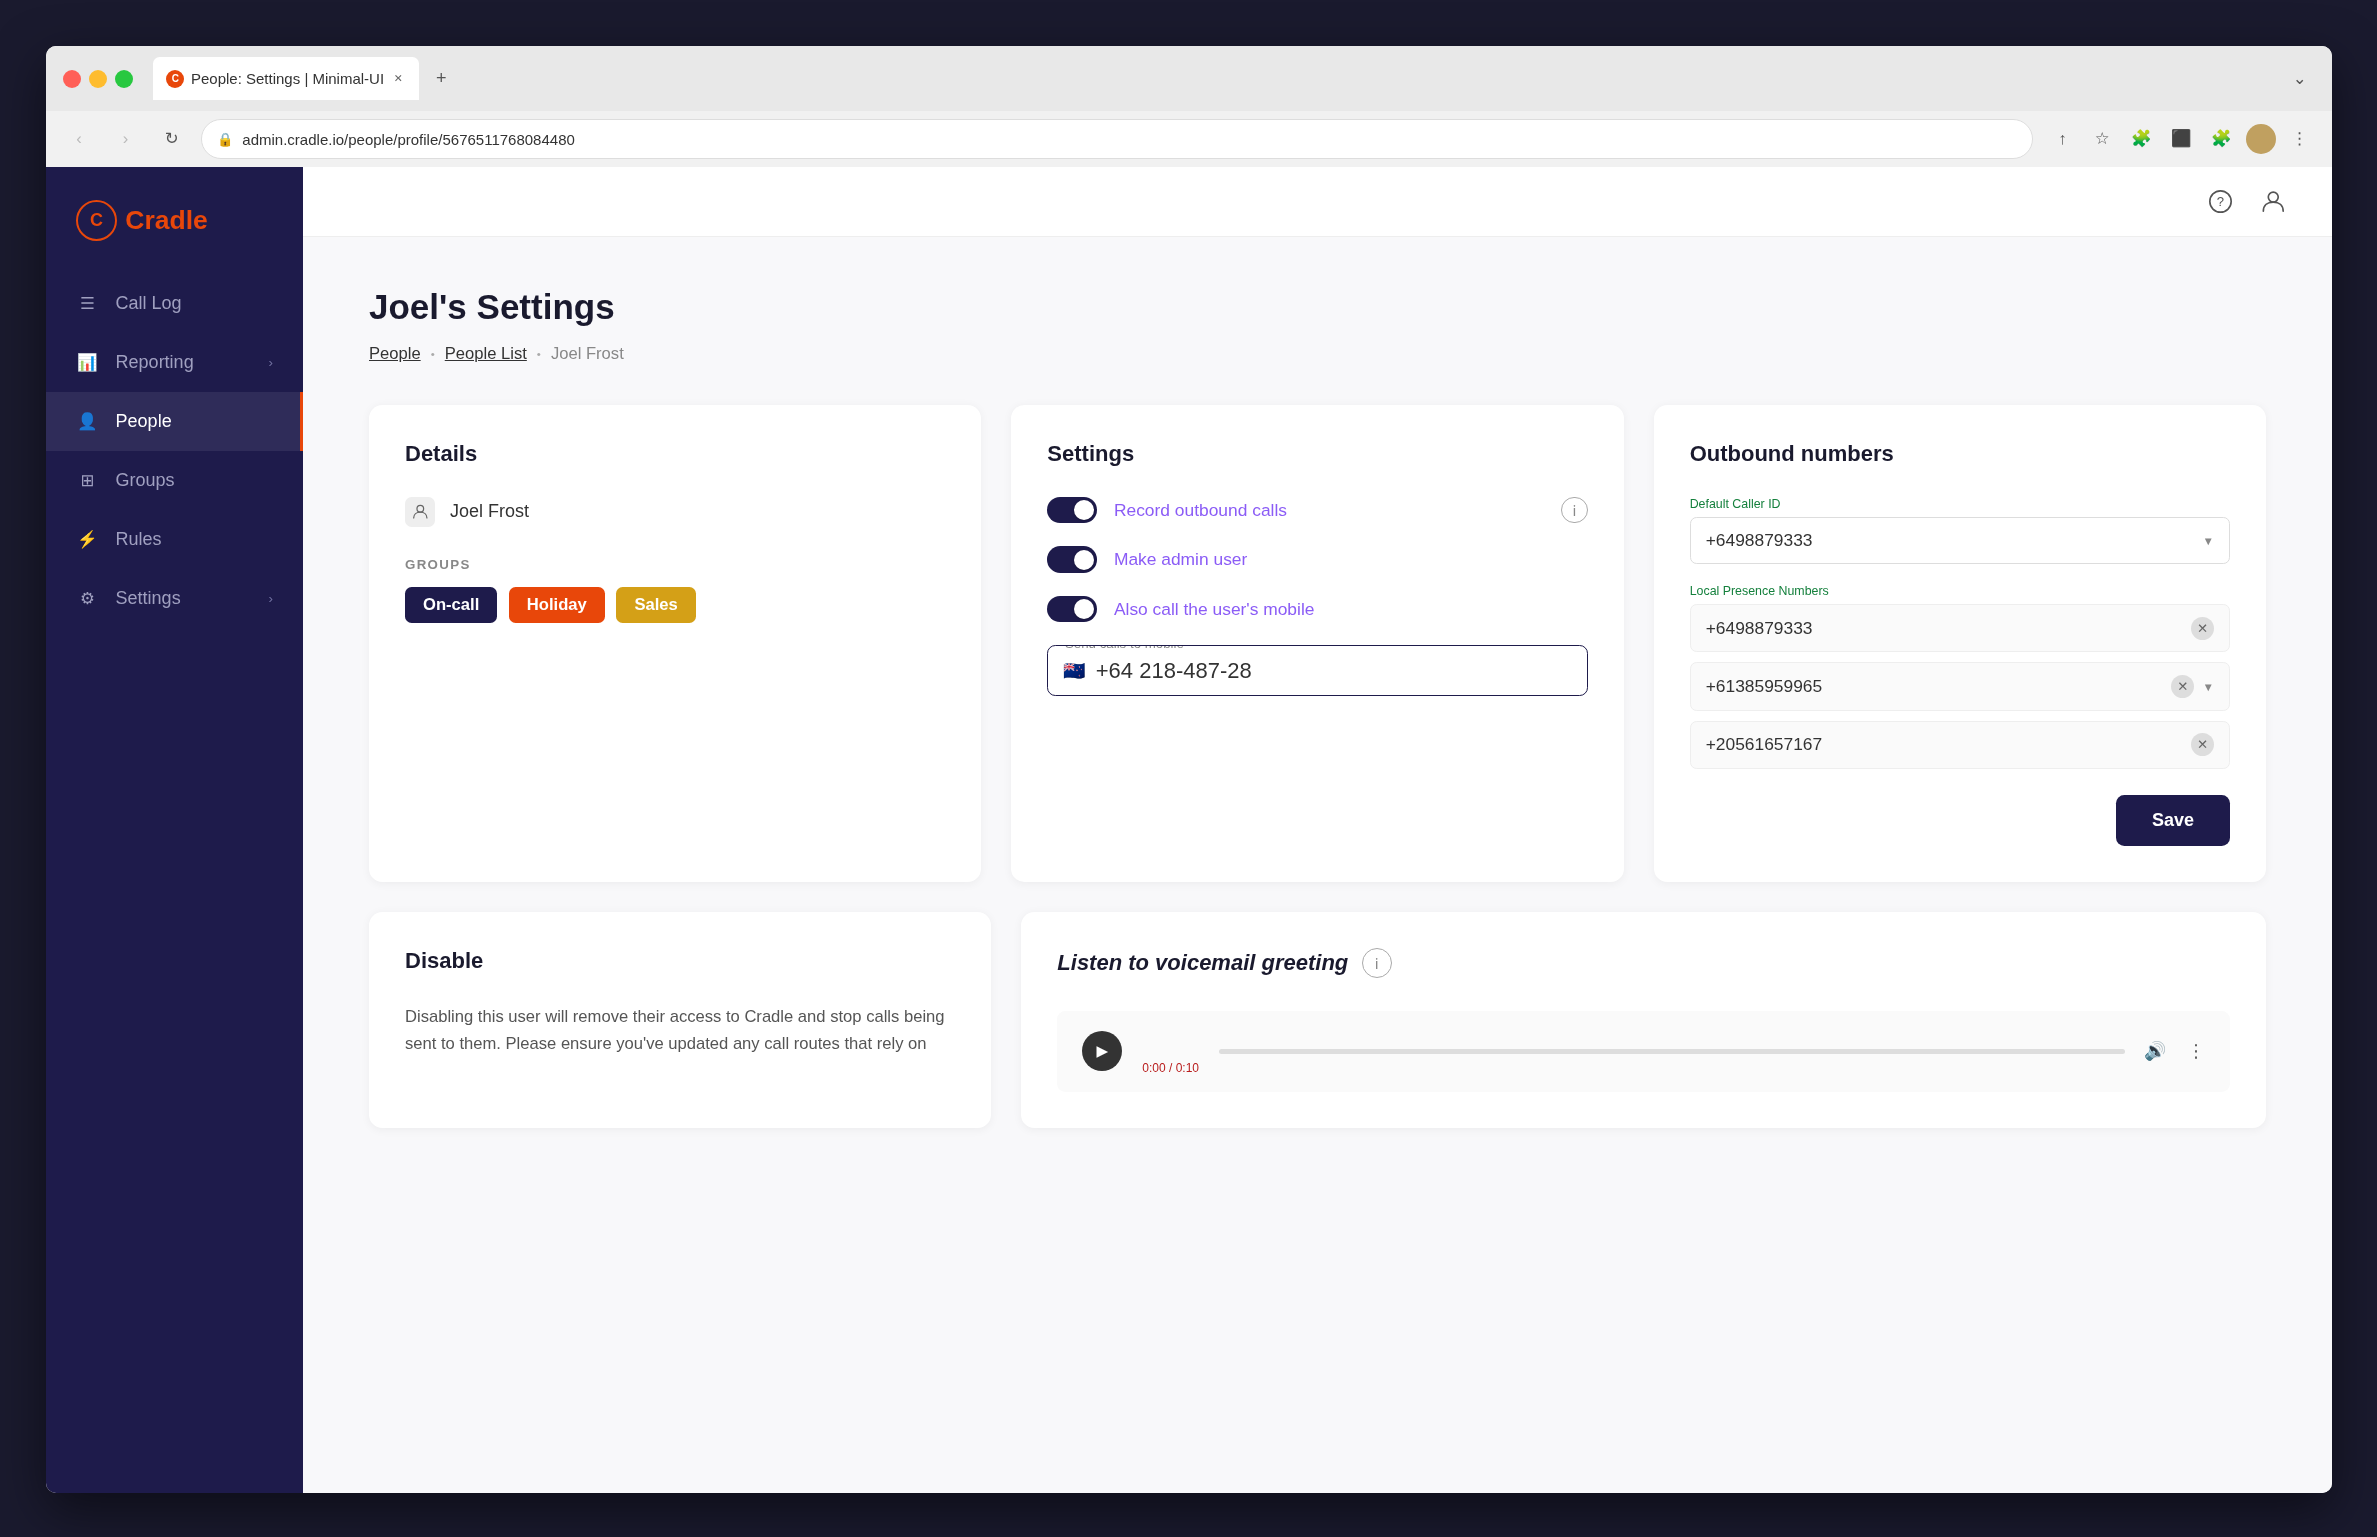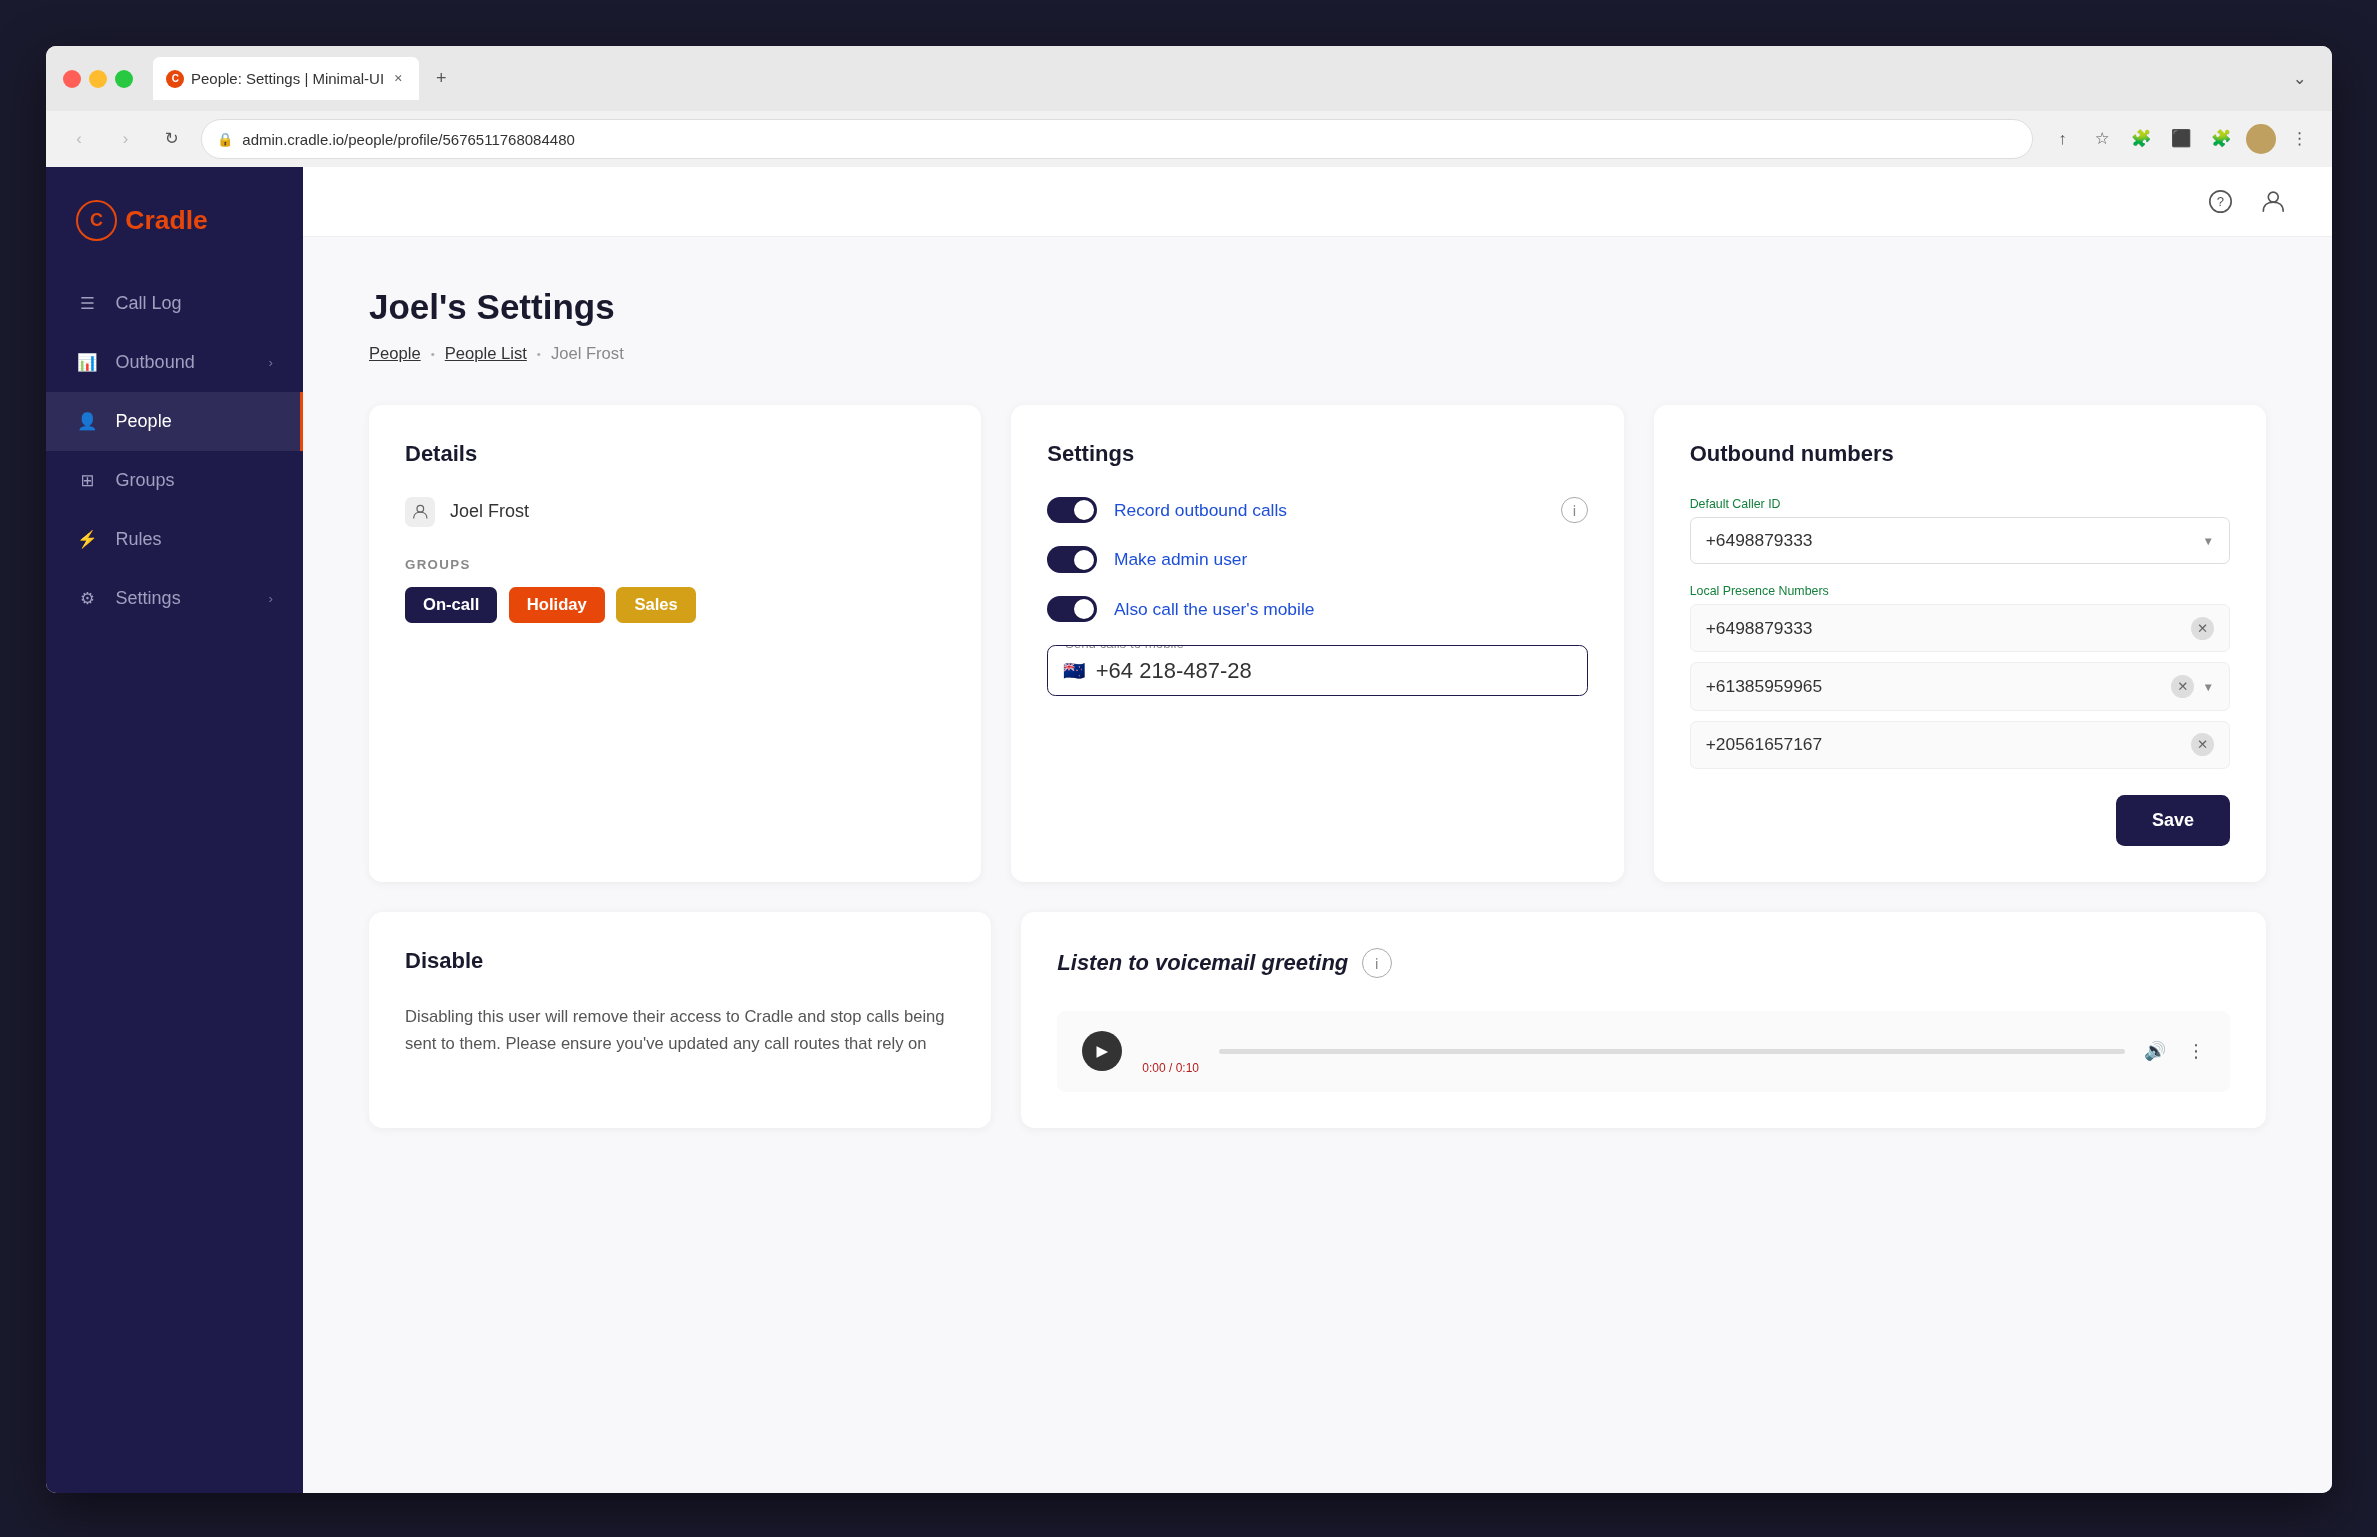--- a/index.html
+++ b/index.html
@@ -334,21 +334,21 @@
       top: 3.3px;
       width: 20px; height: 20px;
       background: #fff;
       border-radius: 50%;
       box-shadow: 0 0.8px 2.5px rgba(0,0,0,0.3);
       transition: left 0.2s;
     }
     .toggle.on .toggle-knob { left: 26.5px; }
     .toggle-label {
       font-size: 17.4px;
-      color: #1d4ed8;
+      color: #8b5cf6;
     }
     .toggle-info {
       margin-left: auto;
       width: 26.5px; height: 26.5px;
       border: 1.7px solid #aaa;
       border-radius: 50%;
       display: flex; align-items: center; justify-content: center;
       font-size: 15px;
       color: #888;
       cursor: pointer;
@@ -558,21 +558,21 @@
       <nav class="sidebar-nav">
         <div class="sidebar-item">
           <div class="sidebar-item-left">
             <div class="sidebar-icon">☰</div>
             <span>Call Log</span>
           </div>
         </div>
         <div class="sidebar-item">
           <div class="sidebar-item-left">
             <div class="sidebar-icon">📊</div>
-            <span>Outbound</span>
+            <span>Reporting</span>
           </div>
           <span class="chevron">›</span>
         </div>
         <div class="sidebar-item active">
           <div class="sidebar-item-left">
             <div class="sidebar-icon">👤</div>
             <span>People</span>
           </div>
         </div>
         <div class="sidebar-item">

